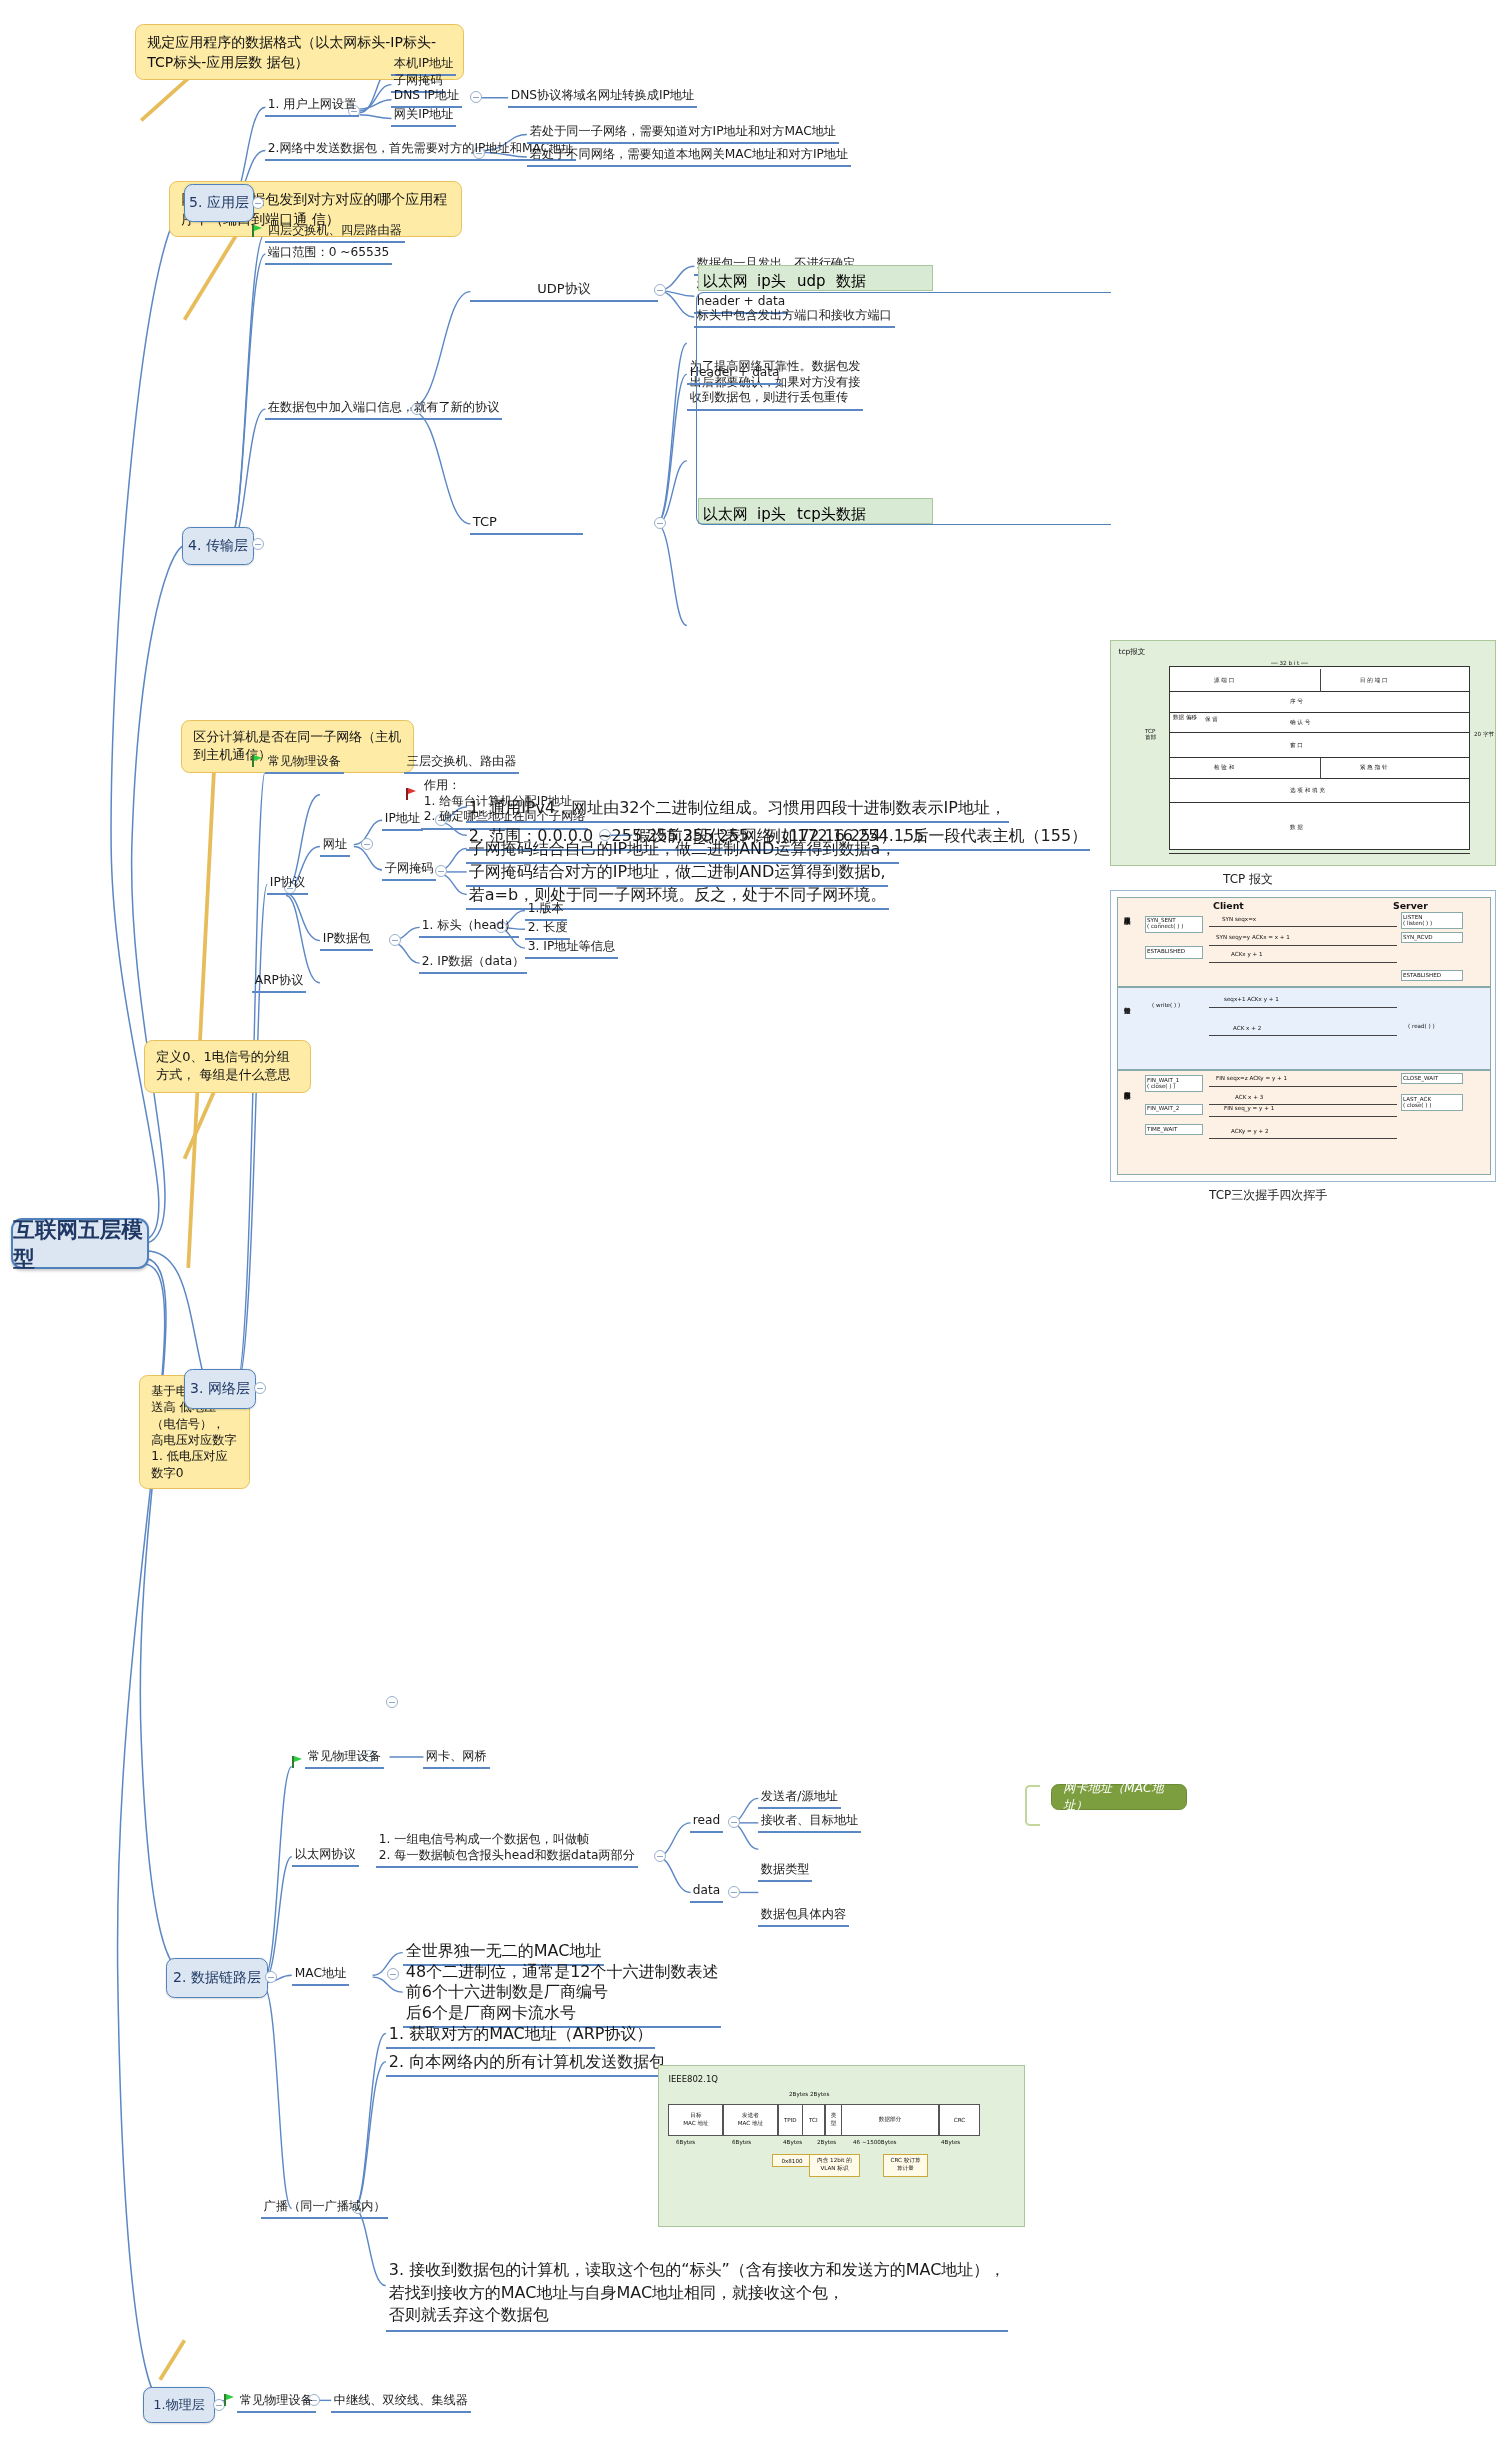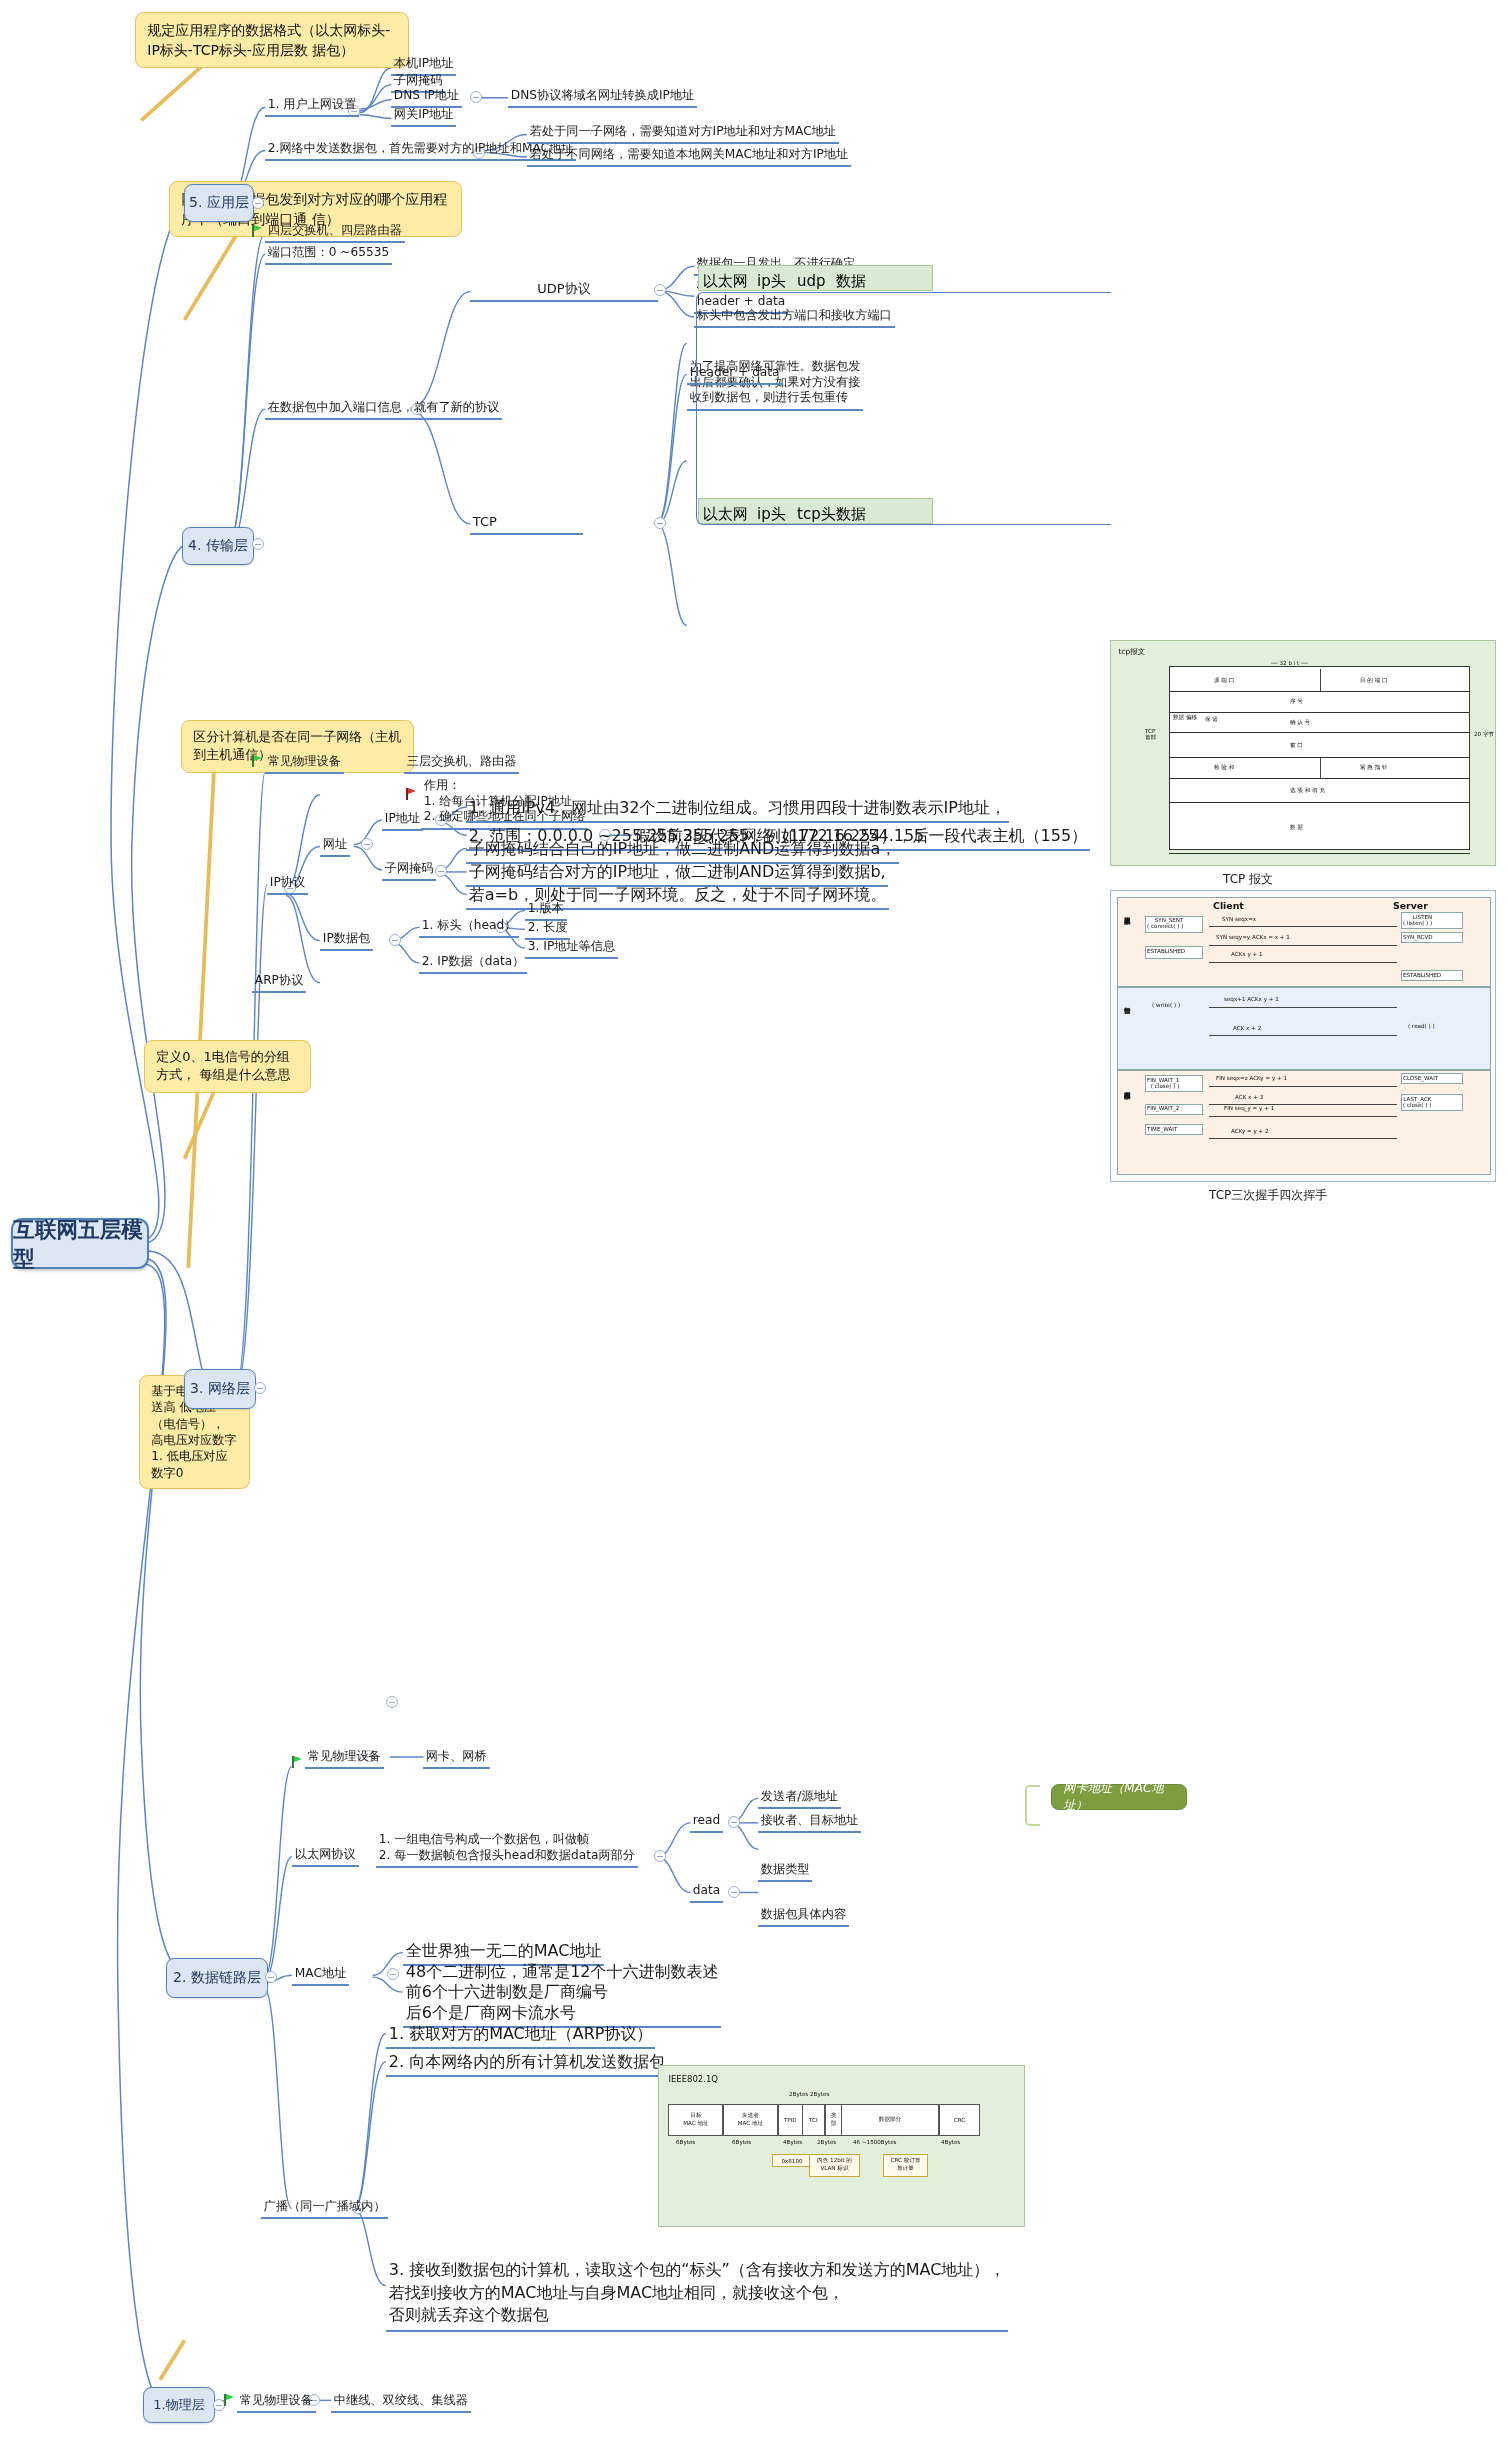--- a/index.html
+++ b/index.html
@@ -35,21 +35,21 @@
   .flag{position:absolute;width:11.3px;height:12.2px;}
   .flag:before{content:"";position:absolute;left:0;top:0;width:1.9px;height:12.2px;background:#2e7d32;}
   .flag:after{content:"";position:absolute;left:1.9px;top:0;width:0;height:0;
     border-left:8.5px solid #2ecc40;border-top:3.8px solid transparent;border-bottom:3.8px solid transparent;}
   .flag.red:before{background:#8b1a1a;}
   .flag.red:after{border-left-color:#e03030;}
 
   
   .pic{position:absolute;box-sizing:border-box;overflow:hidden;}
   .pic-green{background:#d8ead3;border:0.9px solid #a9c79a;}
-  .pic-white{background:#fff;border:0.9px solid #9bb7d4;text-align:right;}
+  .pic-white{background:#fff;border:0.9px solid #9bb7d4;}
   .pic-cap{position:absolute;font-size:12px;color:#222;}
   .tcpframe{position:absolute;border:0.9px solid #333;box-sizing:border-box;}
   .tt{position:absolute;font-size:5.6px;color:#111;white-space:nowrap;}
   .tt8{font-size:7.5px;}
   .hs{position:absolute;font-size:6.6px;color:#111;white-space:nowrap;}
   .hsb{font-weight:bold;}
   .hsbox{position:absolute;box-sizing:border-box;border:0.9px solid #8aa;}
   .arw{position:absolute;height:0.9px;background:#444;}
   .vline{position:absolute;width:0.9px;background:#444;}
   
@@ -154,21 +154,21 @@
     <g fill="none" stroke="#e7bc5a" stroke-width="4">
       <path d="M244 44 L 150 128"></path>
       <path d="M262 232 L 196 340"></path>
       <path d="M228 806 L 200 1348"></path>
       <path d="M236 1141 L 196 1232"></path>
       <path d="M252 1498 L 192 1516"></path>
       <path d="M196 2488 L 170 2530"></path>
     </g>
   </svg>
 
-  <div class="callout" style="left:135px;top:12px;width:274px;">规定应用程序的数据格式（以太网标头-IP标头-TCP标头-应用层数
+  <div class="callout" style="left:135px;top:24px;width:329px;">规定应用程序的数据格式（以太网标头-IP标头-TCP标头-应用层数
 据包）</div>
 
   <div class="callout" style="left:169px;top:181px;width:293px;">网络中的数据包发到对方对应的哪个应用程序中（端口到端口通
 信）</div>
 
   <div class="callout" style="left:181px;top:720px;width:233px;font-size:13px;">区分计算机是否在同一子网络（主机到主机通信）</div>
 
   <div class="callout" style="left:144px;top:1040px;width:167px;font-size:13px;">定义0、1电信号的分组方式，
 每组是什么意思</div>
 

